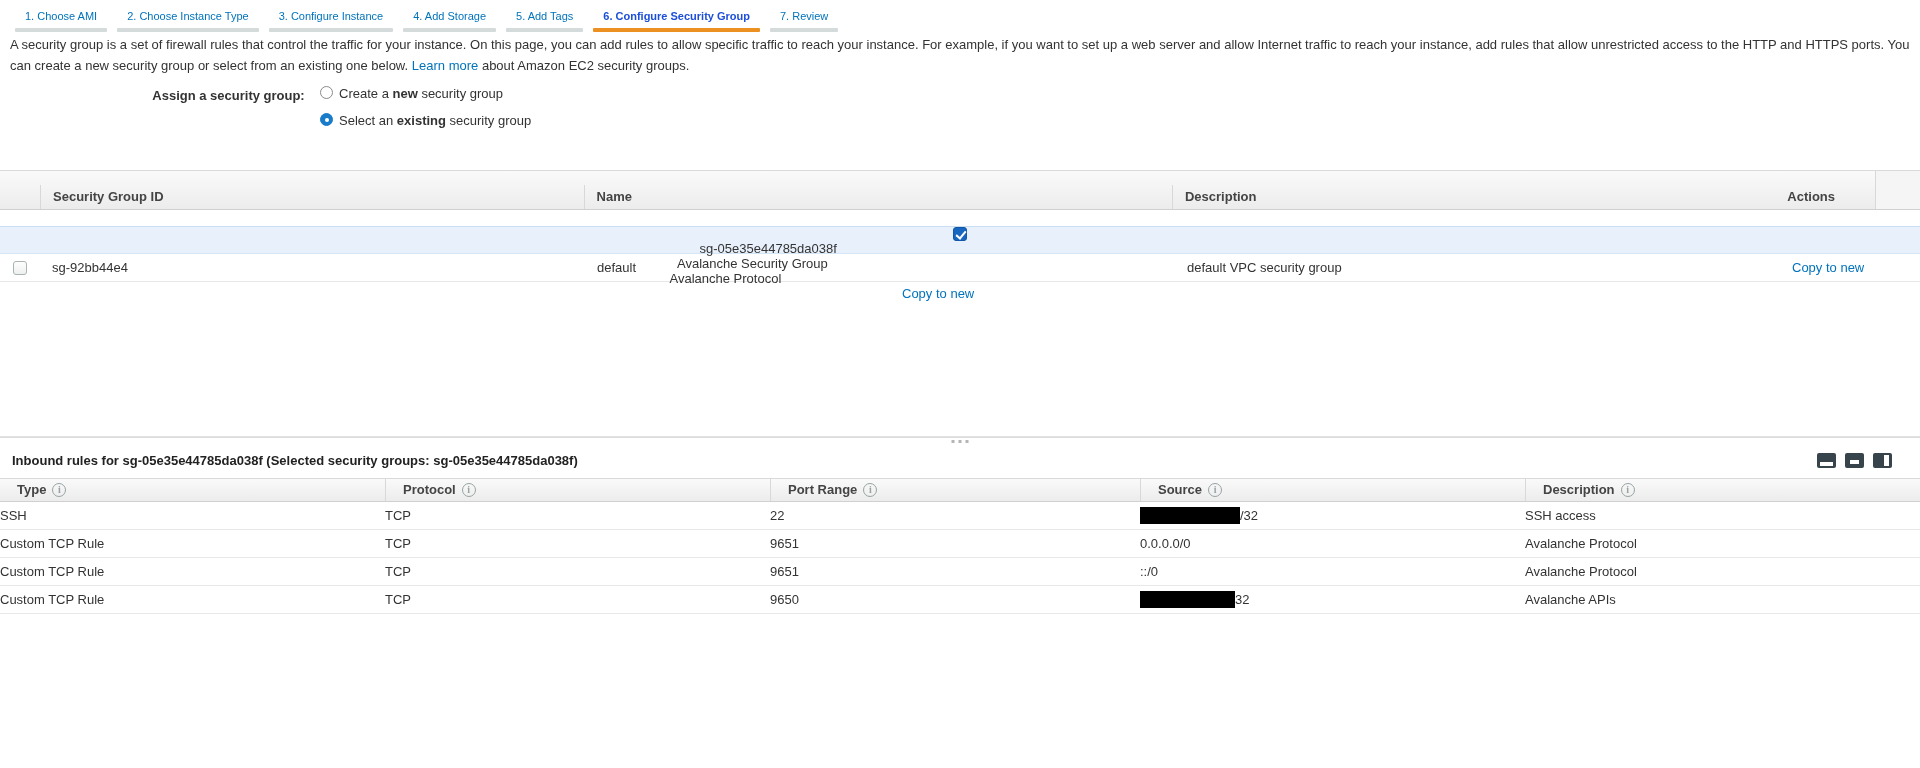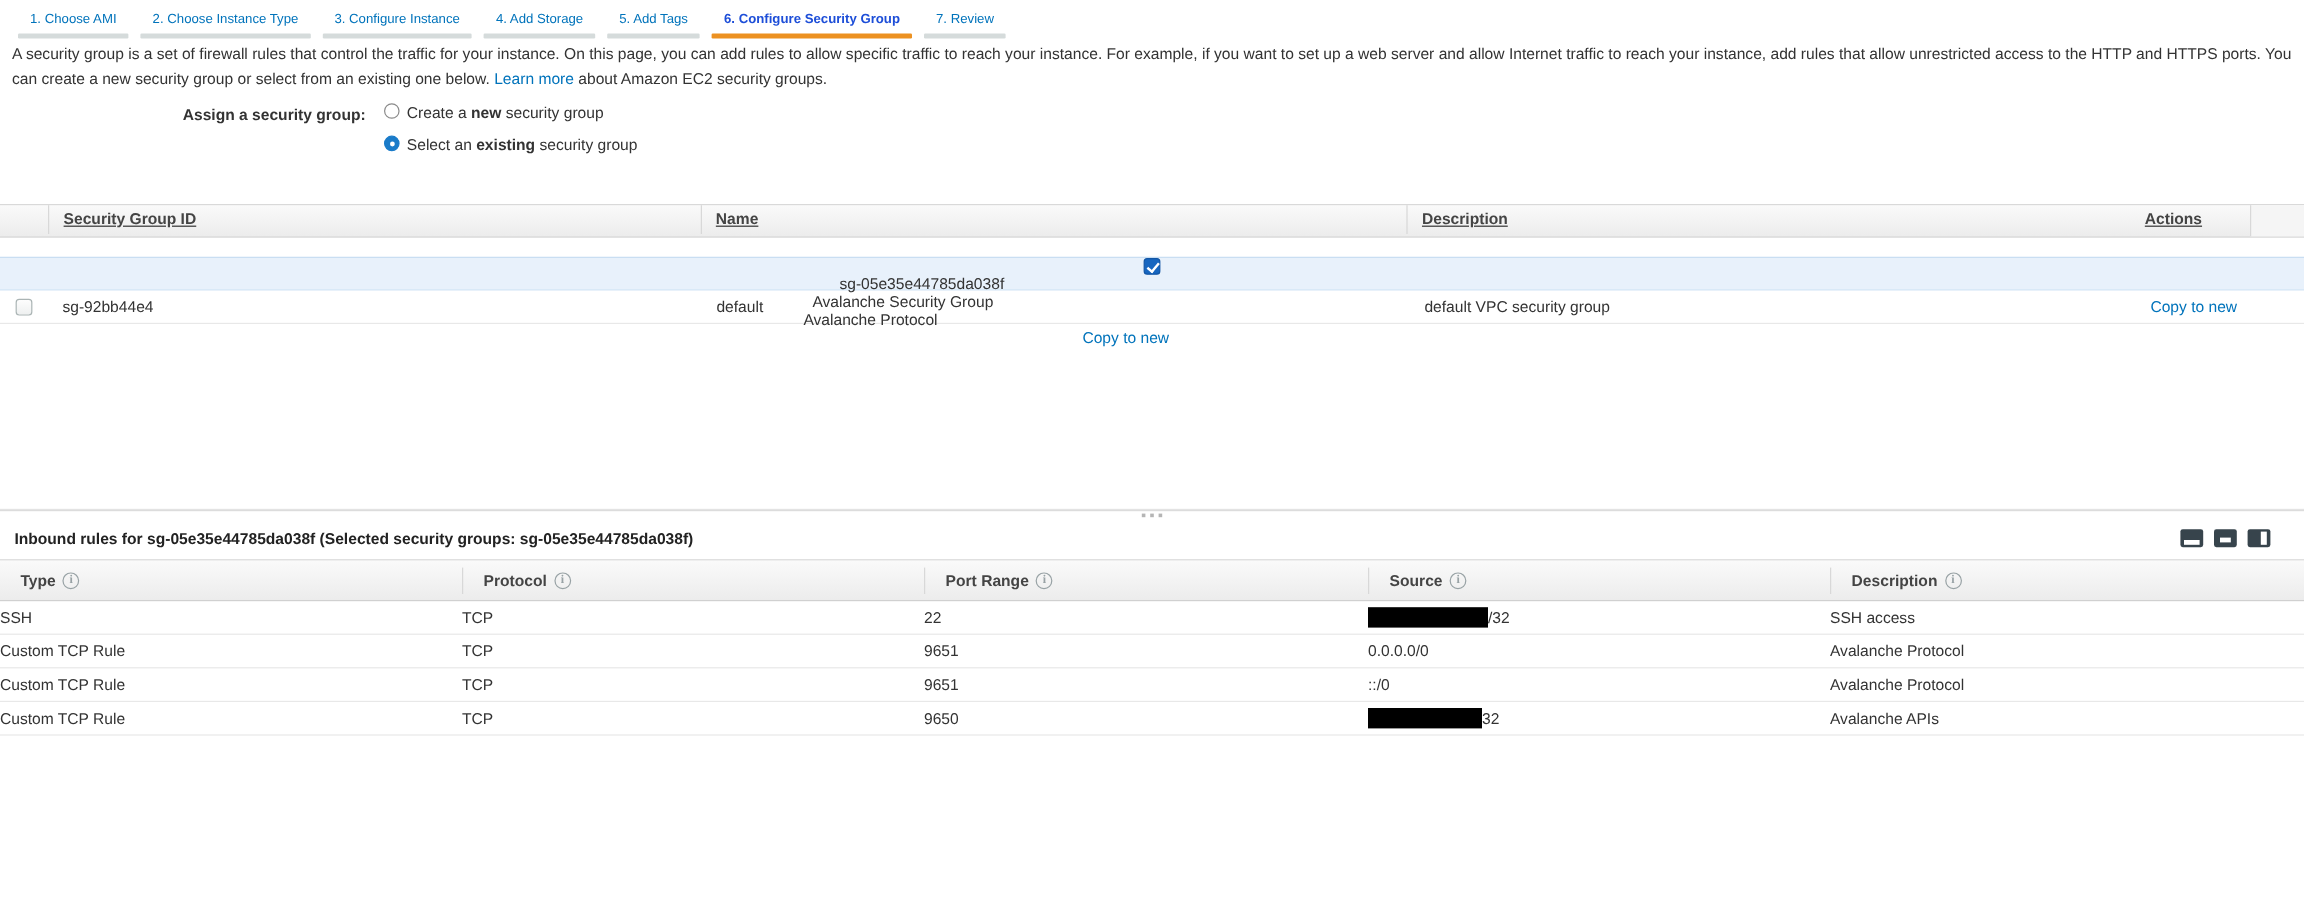--- a/index.html
+++ b/index.html
@@ -24,21 +24,21 @@
   .assign-row { display: flex; margin: 10px 0 0 137px; }
   .assign-label { font-weight: bold; color: #333; width: 163px; text-align: center; padding-top: 2px; }
   .assign-options { margin-left: 10px; }
   .radio-option { display: flex; align-items: flex-start; margin-bottom: 9px; cursor: pointer; height: 18px; }
   .radio { width: 13px; height: 13px; border-radius: 50%; border: 1px solid #8a8a8a; margin-right: 6px; background: #fff; position: relative; flex: 0 0 13px; }
   .radio.checked { border-color: #1a7bc9; background: #1a7bc9; }
   .radio.checked::after { content: ""; position: absolute; left: 3.5px; top: 3.5px; width: 4px; height: 4px; border-radius: 50%; background: #fff; }
 
   
   .sg-table { margin-top: 30px; border-bottom: 1px solid #e3e3e3; }
-  .sg-header { display: flex; height: 28px; background: linear-gradient(#fafafa, #ececec); border-top: 1px solid #d9d9d9; border-bottom: 1px solid #d0d0d0; align-items: flex-start; text-decoration: underline; }
+  .sg-header { display: flex; height: 40px; background: linear-gradient(#fafafa, #ececec); border-top: 1px solid #d9d9d9; border-bottom: 1px solid #d0d0d0; align-items: flex-end; }
   .sg-header .hcell { font-weight: bold; color: #444; border-left: 1px solid #d8d8d8; height: 24px; line-height: 24px; padding-left: 12px; }
   .sg-header .hcell.first { border-left: 1px solid #d8d8d8; margin-left: 40px; }
   .sg-header .scroll-corner { width: 45px; height: 100%; background: #f5f5f5; border-left: 1px solid #d8d8d8; margin-left: auto; }
   .col-id { width: 545px; }
   .col-name { width: 590px; }
   .col-desc { width: 605px; }
   .col-actions { width: 100px; border-left: none !important; }
   .sg-body { min-height: 226px; padding-top: 16px; }
   .sg-row { display: flex; align-items: center; height: 28px; border-bottom: 1px solid #e8e8e8; }
   .sg-row.selected { background: #e8f1fb; border-top: 1px solid #c9def2; border-bottom: 1px solid #d5e6f6; flex-direction: column; }
@@ -60,21 +60,21 @@
   
   .inbound-head { display: flex; align-items: center; padding: 2px 28px 10px 12px; }
   .inbound-title { font-weight: bold; font-size: 13px; color: #222; }
   .pane-icons { margin-left: auto; display: flex; gap: 9px; }
   .pane-icon { width: 19px; height: 15px; background: #37444c; border-radius: 2px; position: relative; cursor: pointer; }
   .pane-icon span { position: absolute; background: #fff; }
   .pane-icon.bottom span { left: 3px; right: 3px; bottom: 2px; height: 4px; }
   .pane-icon.middle span { left: 5px; right: 5px; bottom: 4px; height: 4px; }
   .pane-icon.right span { top: 2px; bottom: 2px; right: 3px; width: 5px; }
 
-  .rules-header { display: flex; height: 35px; background: linear-gradient(#fafafa, #ececec); border-top: 1px solid #d9d9d9; border-bottom: 1px solid #d0d0d0; align-items: center; }
+  .rules-header { display: flex; height: 24px; background: linear-gradient(#fafafa, #ececec); border-top: 1px solid #d9d9d9; border-bottom: 1px solid #d0d0d0; align-items: center; }
   .rules-header .hcell { font-weight: bold; color: #444; border-left: 1px solid #d8d8d8; height: 22px; line-height: 22px; padding-left: 17px; display: flex; align-items: center; gap: 6px; }
   .rules-header .hcell:first-child { border-left: none; }
   .info-icon { width: 14px; height: 14px; border-radius: 50%; border: 1px solid #98a2a5; color: #98a2a5; font-size: 10px; line-height: 12px; text-align: center; font-style: normal; font-family: "Liberation Serif", serif; cursor: pointer; flex: 0 0 14px; }
   .rcol-type { width: 385px; }
   .rcol-proto { width: 385px; }
   .rcol-port { width: 370px; }
   .rcol-src { width: 385px; }
   .rcol-desc { flex: 1; }
   .rule-row { display: flex; align-items: center; height: 28px; border-bottom: 1px solid #e8e8e8; }
   .rule-row .cell { color: #333; display: flex; align-items: center; }

